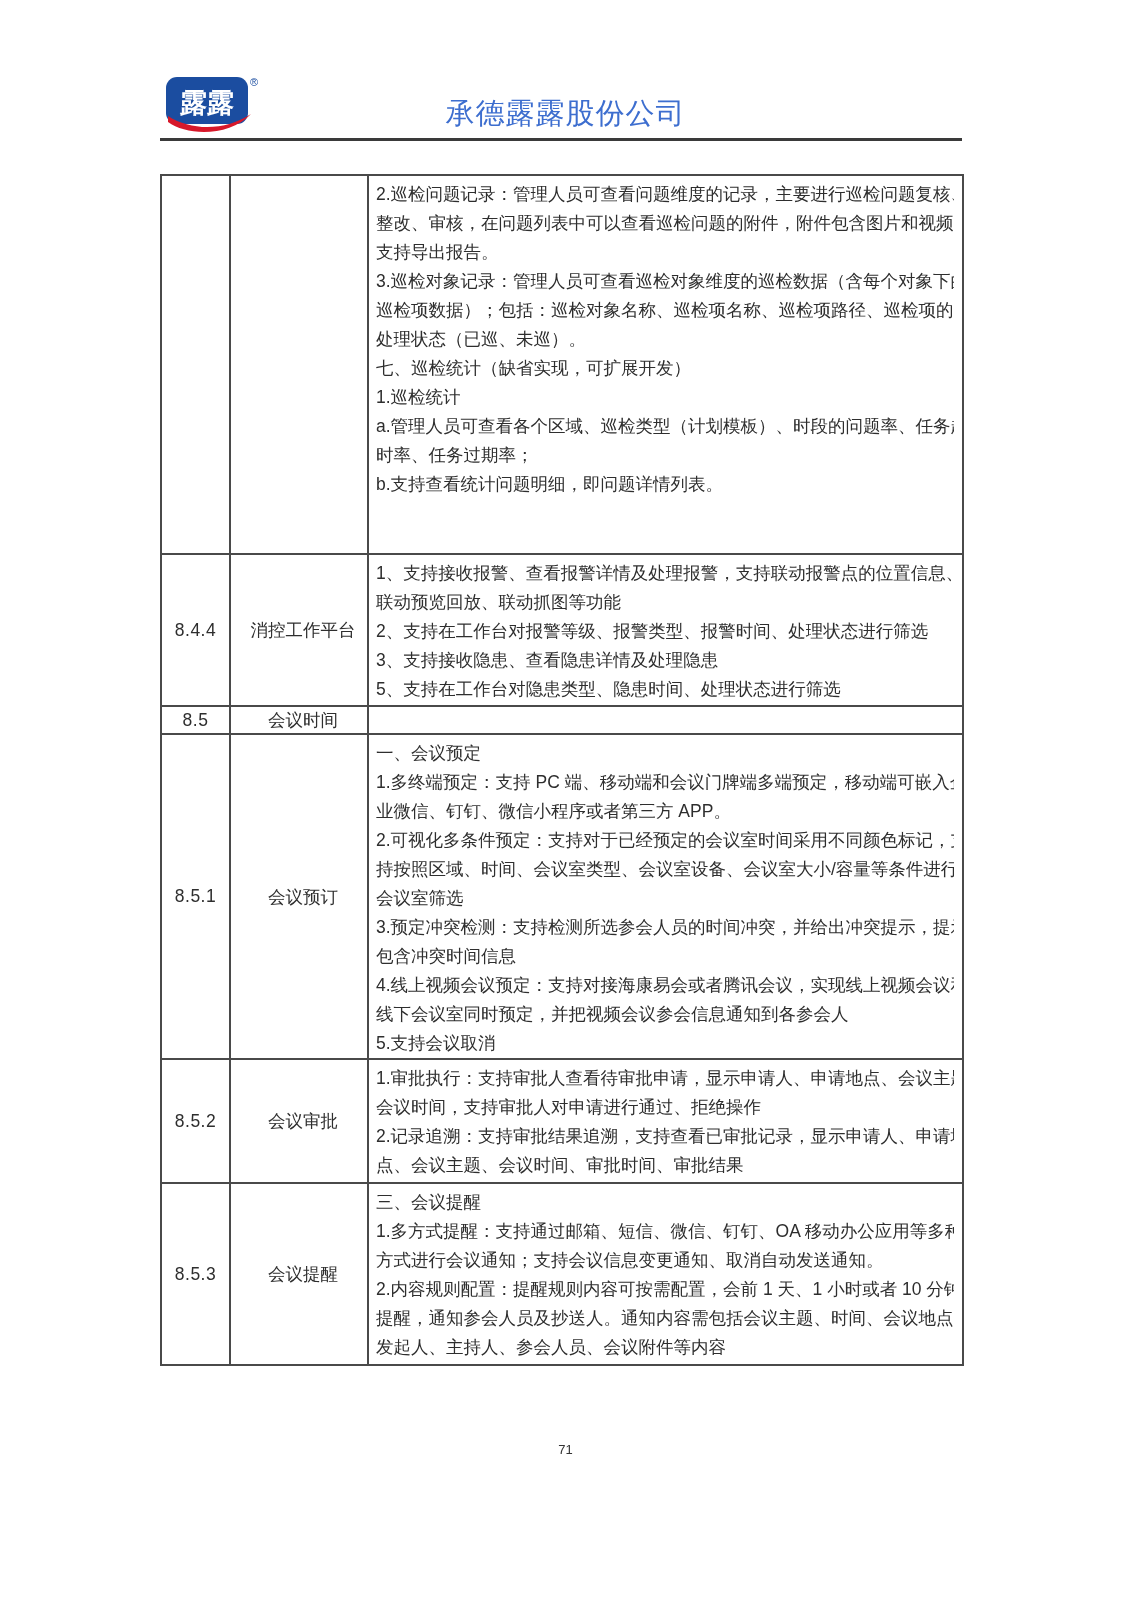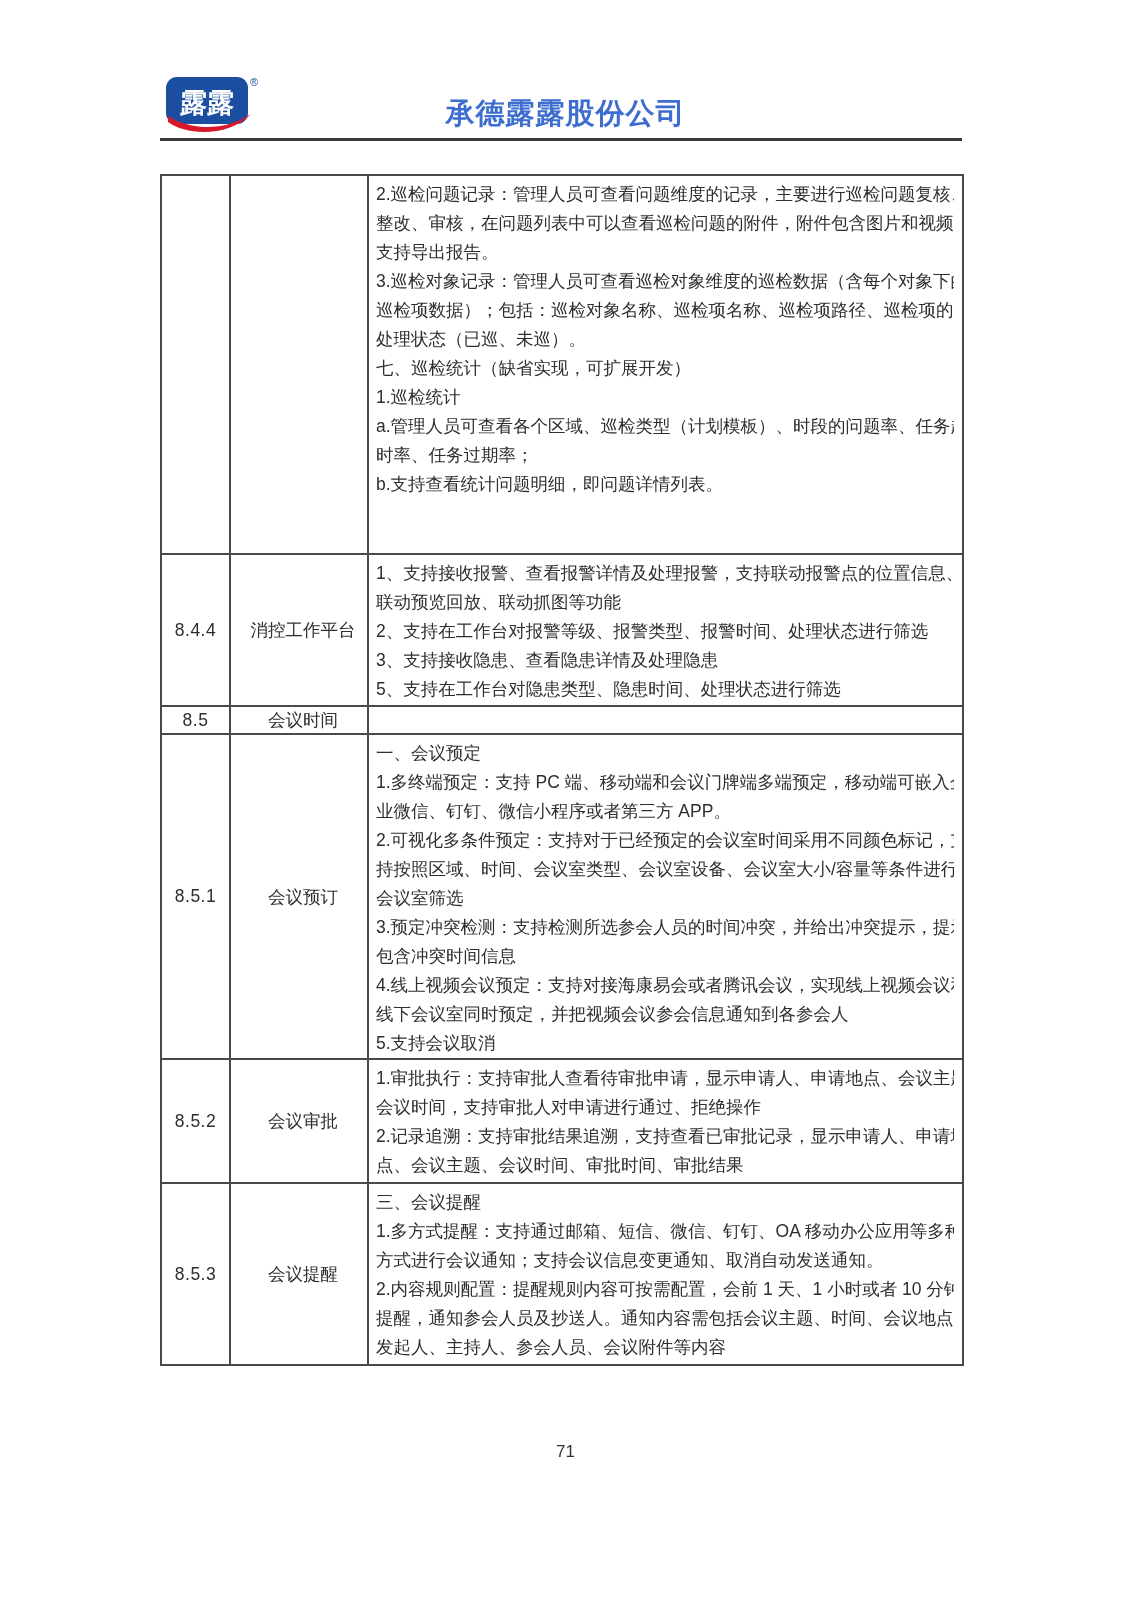--- a/index.html
+++ b/index.html
@@ -12,21 +12,21 @@
     overflow:hidden;
   }
   
   .logo{
     position:absolute;left:163px;top:74px;width:102px;height:64px;
   }
   .company-title{
     position:absolute;left:0;top:94px;width:1131px;
     text-align:center;
     font-size:29px;
-    font-weight:700;
+    font-weight:400;
     color:#3d6ecf;
     letter-spacing:1px;
   }
   .header-rule{
     position:absolute;left:160px;top:138px;width:802px;height:3px;
     background:#3a3a3a;
   }
   
   .req-table{
     position:absolute;left:160px;top:174px;width:802px;
@@ -54,21 +54,21 @@
   }
   .tline{
     line-height:29px;
     white-space:nowrap;
     overflow:hidden;
   }
   
   .page-number{
     position:absolute;left:0;top:1442px;width:1131px;
     text-align:center;
-    font-size:17px;
+    font-size:13px;
     color:#333333;
   }
 </style>
 </head>
 <body>
 
 <div class="page">
 
   <svg class="logo" viewBox="0 0 102 64" xmlns="http://www.w3.org/2000/svg">
     <rect x="3" y="3" width="82" height="47" rx="11" fill="#1b4da0"></rect>

